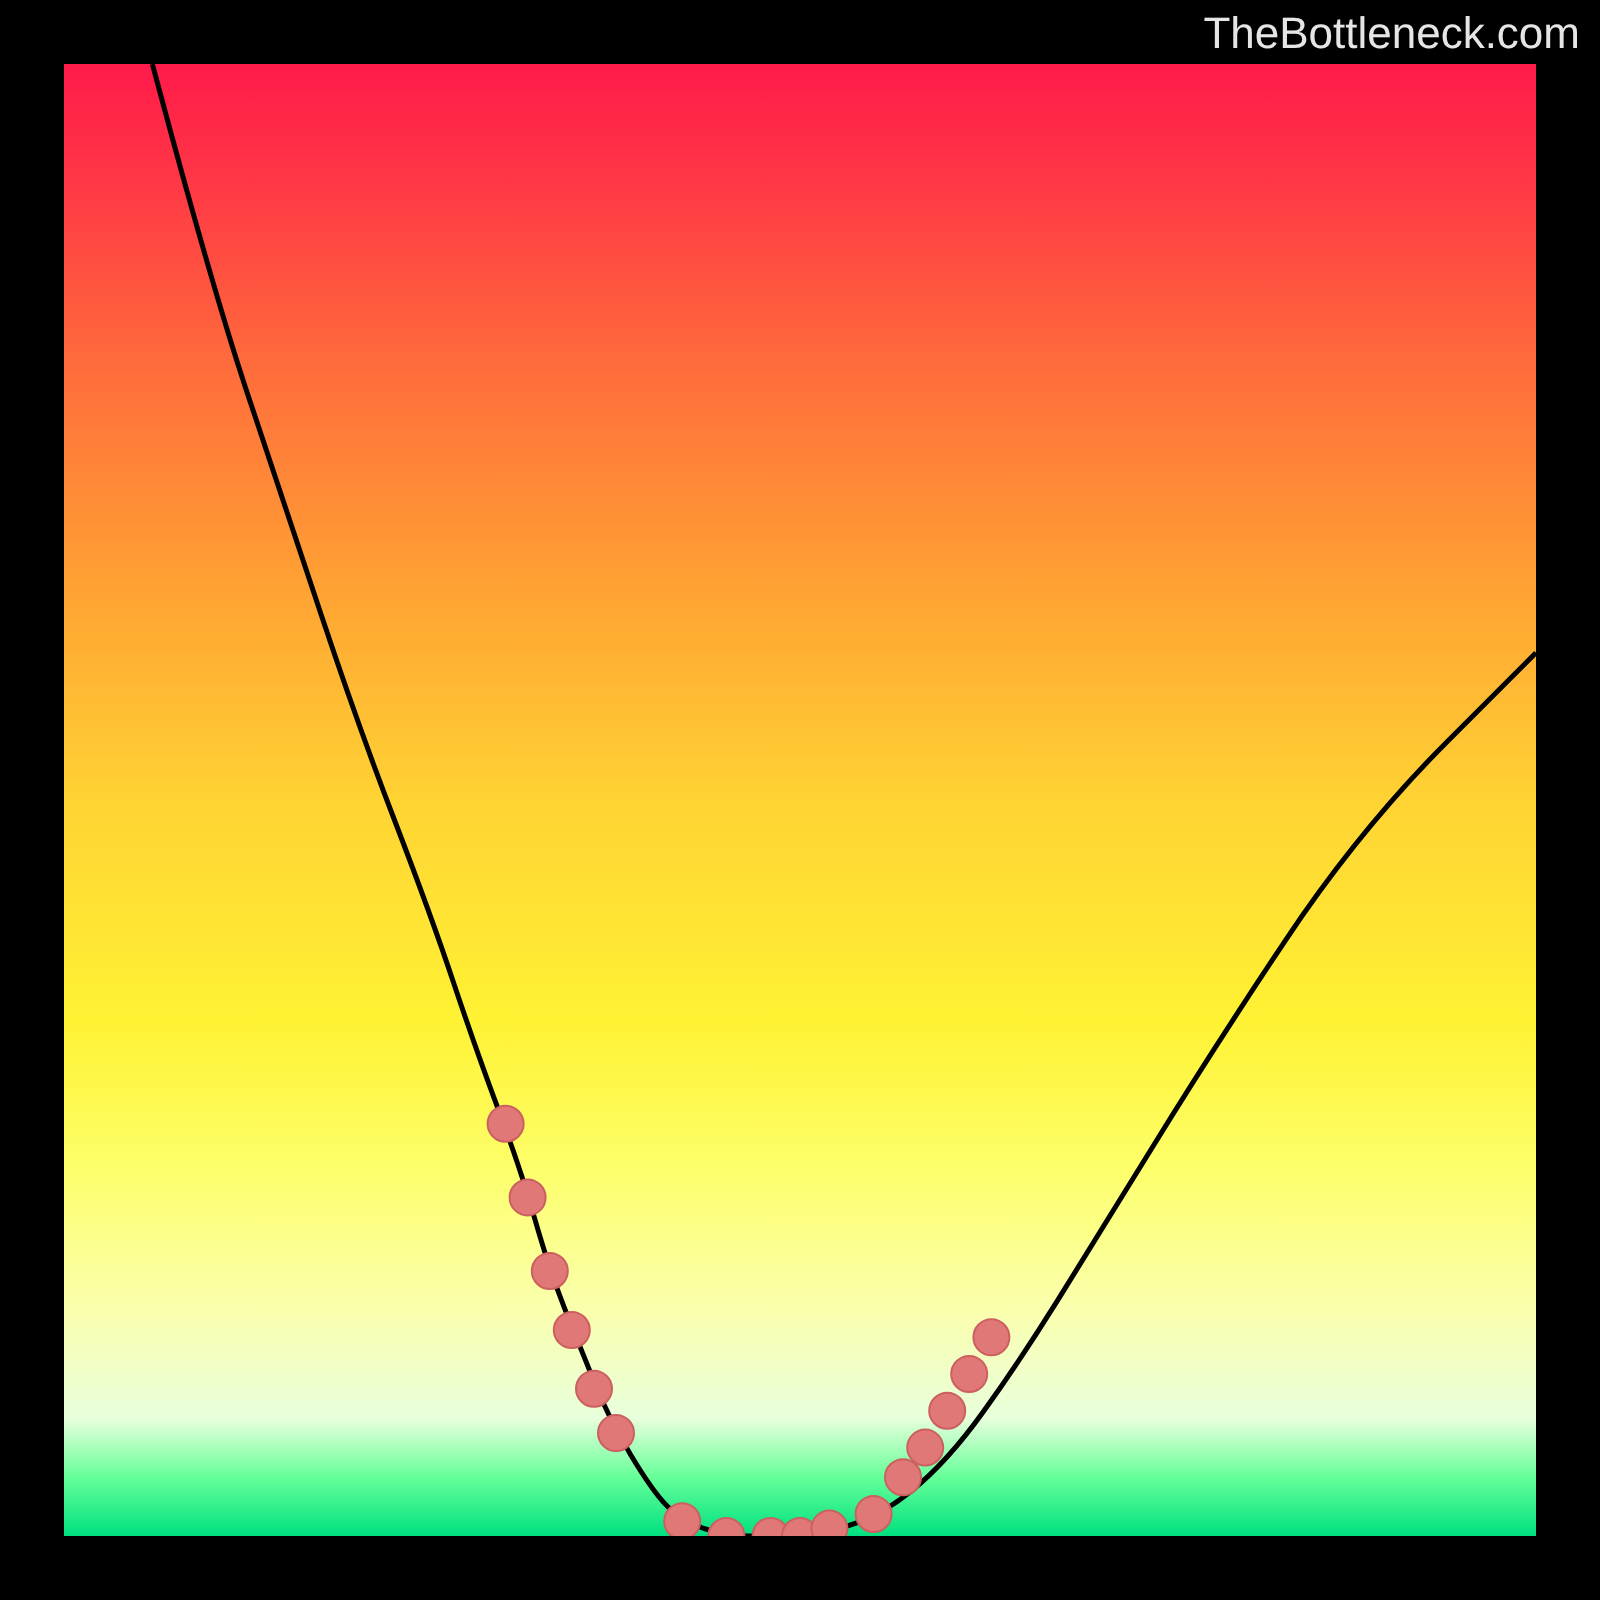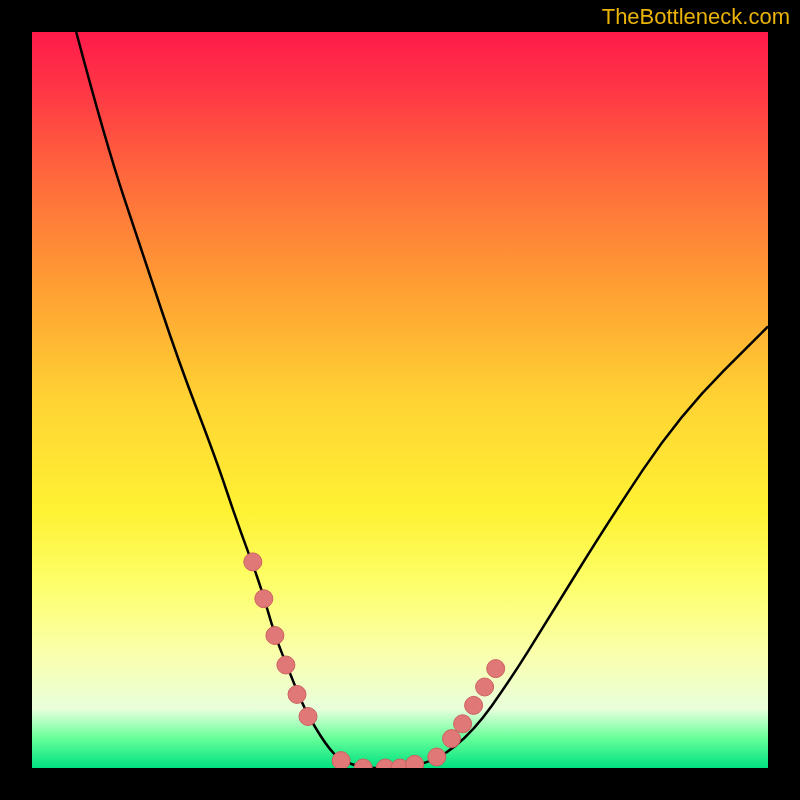--- a/index.html
+++ b/index.html
@@ -34,21 +34,21 @@
       #faffb0 85%,
       #e8ffdc 92%,
       #66ff99 96%,
       #00e080 100%
     );
   }
   .watermark {
     position: absolute;
     top: 4px;
     right: 10px;
-    color: #eab308;
+    color: #e5e5e5;
     font-size: 22px;
     font-weight: 500;
     z-index: 5;
   }
   svg.curve {
     position: absolute;
     left: 0;
     top: 0;
     width: 736px;
     height: 736px;

